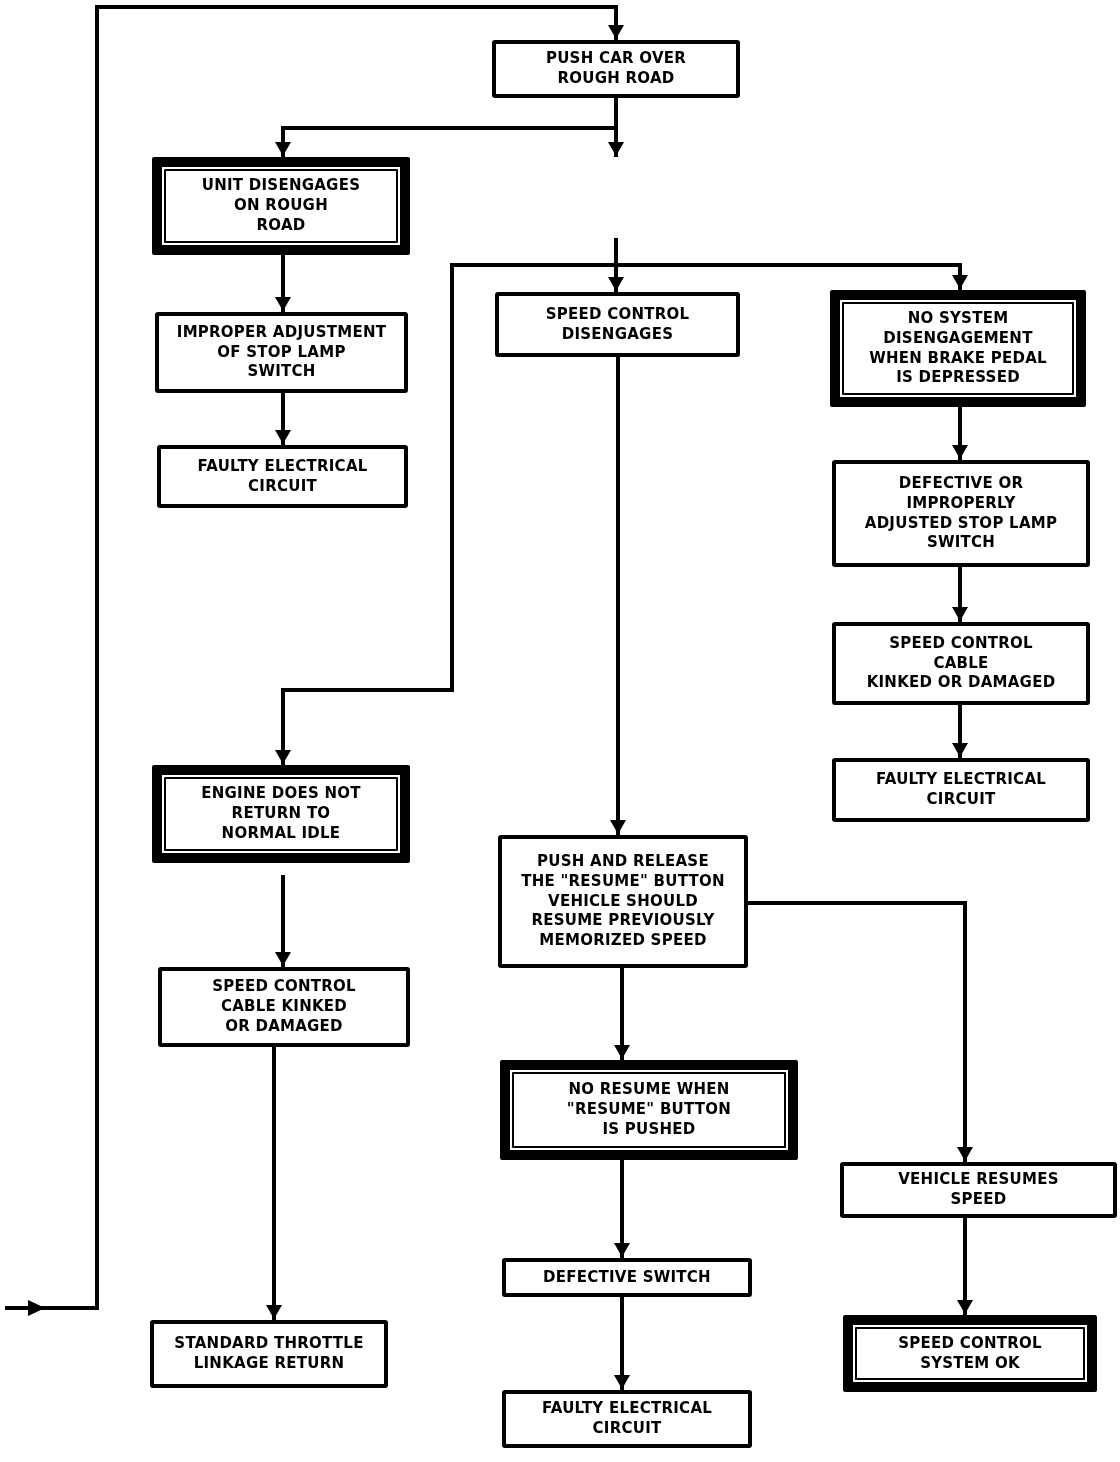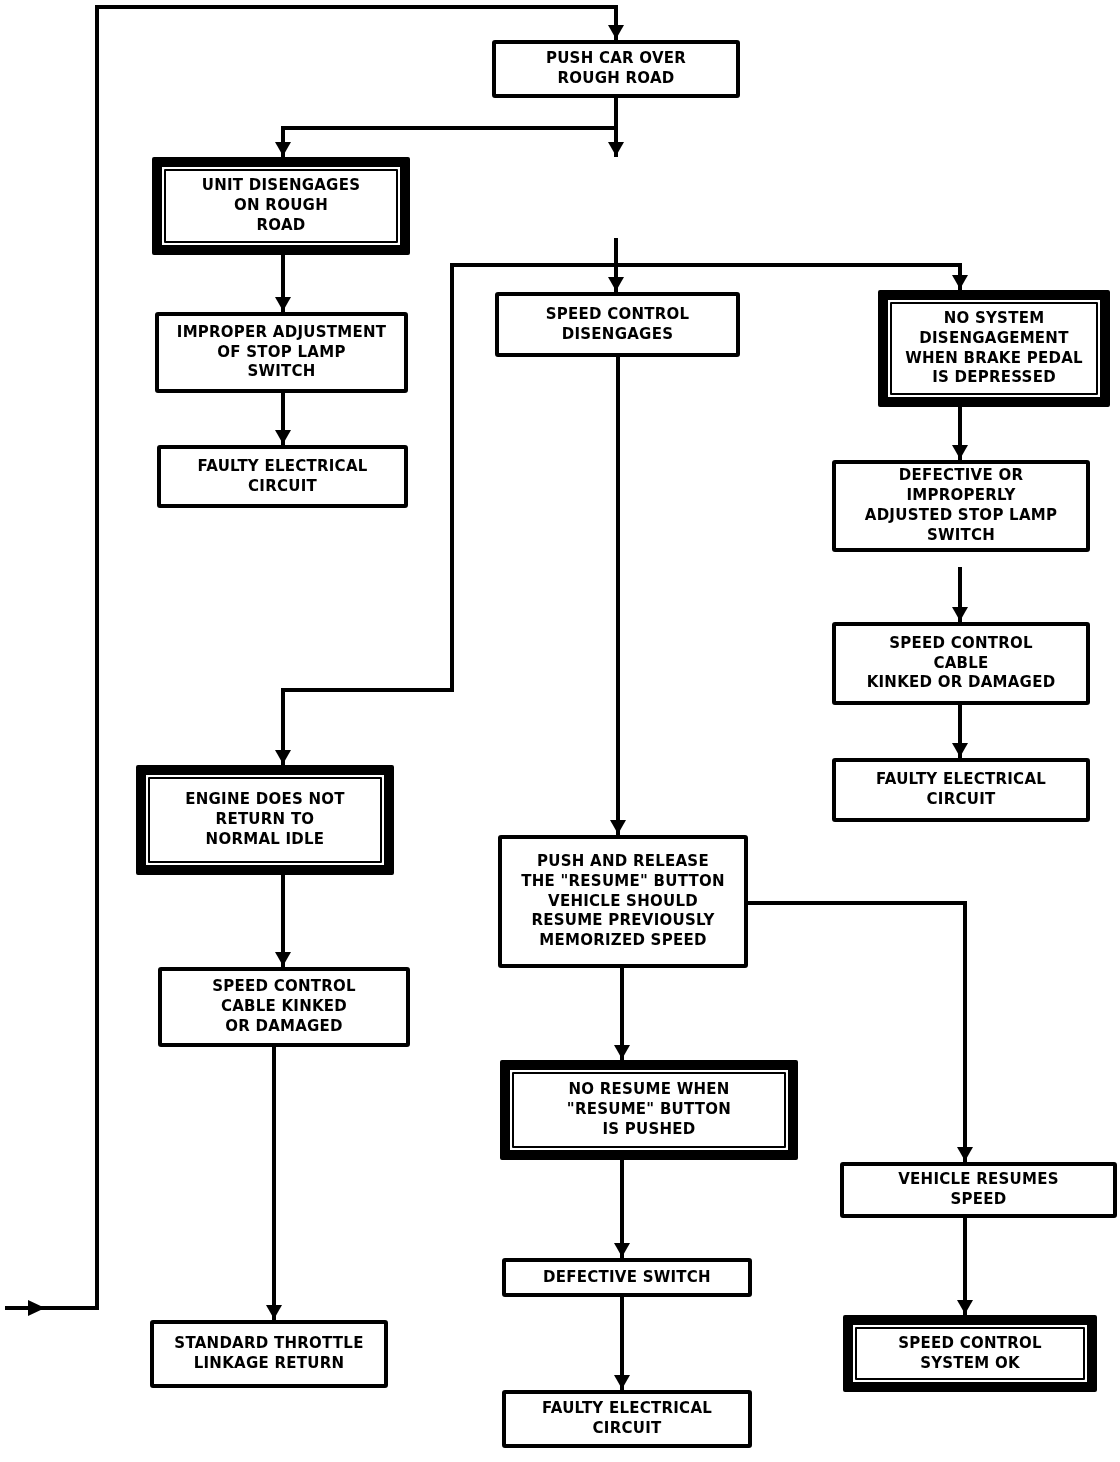--- a/index.html
+++ b/index.html
@@ -127,46 +127,46 @@
   <div class="node" style="left:157px;top:445px;width:251px;height:63px">
     <span class="nt">FAULTY ELECTRICAL
 CIRCUIT</span>
   </div>
 
   <div class="node" style="left:495px;top:292px;width:245px;height:65px">
     <span class="nt">SPEED CONTROL
 DISENGAGES</span>
   </div>
 
-  <div class="node bold" style="left:878px;top:290px;width:232px;height:117px">
+  <div class="node bold" style="left:830px;top:290px;width:256px;height:117px">
     <span class="nt">NO SYSTEM
 DISENGAGEMENT
 WHEN BRAKE PEDAL
 IS DEPRESSED</span>
   </div>
 
-  <div class="node" style="left:832px;top:460px;width:258px;height:92px">
+  <div class="node" style="left:832px;top:460px;width:258px;height:107px">
     <span class="nt">DEFECTIVE OR
 IMPROPERLY
 ADJUSTED STOP LAMP
 SWITCH</span>
   </div>
 
   <div class="node" style="left:832px;top:622px;width:258px;height:83px">
     <span class="nt">SPEED CONTROL
 CABLE
 KINKED OR DAMAGED</span>
   </div>
 
   <div class="node" style="left:832px;top:758px;width:258px;height:64px">
     <span class="nt">FAULTY ELECTRICAL
 CIRCUIT</span>
   </div>
 
-  <div class="node bold" style="left:136px;top:765px;width:258px;height:110px">
+  <div class="node bold" style="left:152px;top:765px;width:258px;height:98px">
     <span class="nt">ENGINE DOES NOT
 RETURN TO
 NORMAL IDLE</span>
   </div>
 
   <div class="node" style="left:498px;top:835px;width:250px;height:133px">
     <span class="nt">PUSH AND RELEASE
 THE "RESUME" BUTTON
 VEHICLE SHOULD
 RESUME PREVIOUSLY

